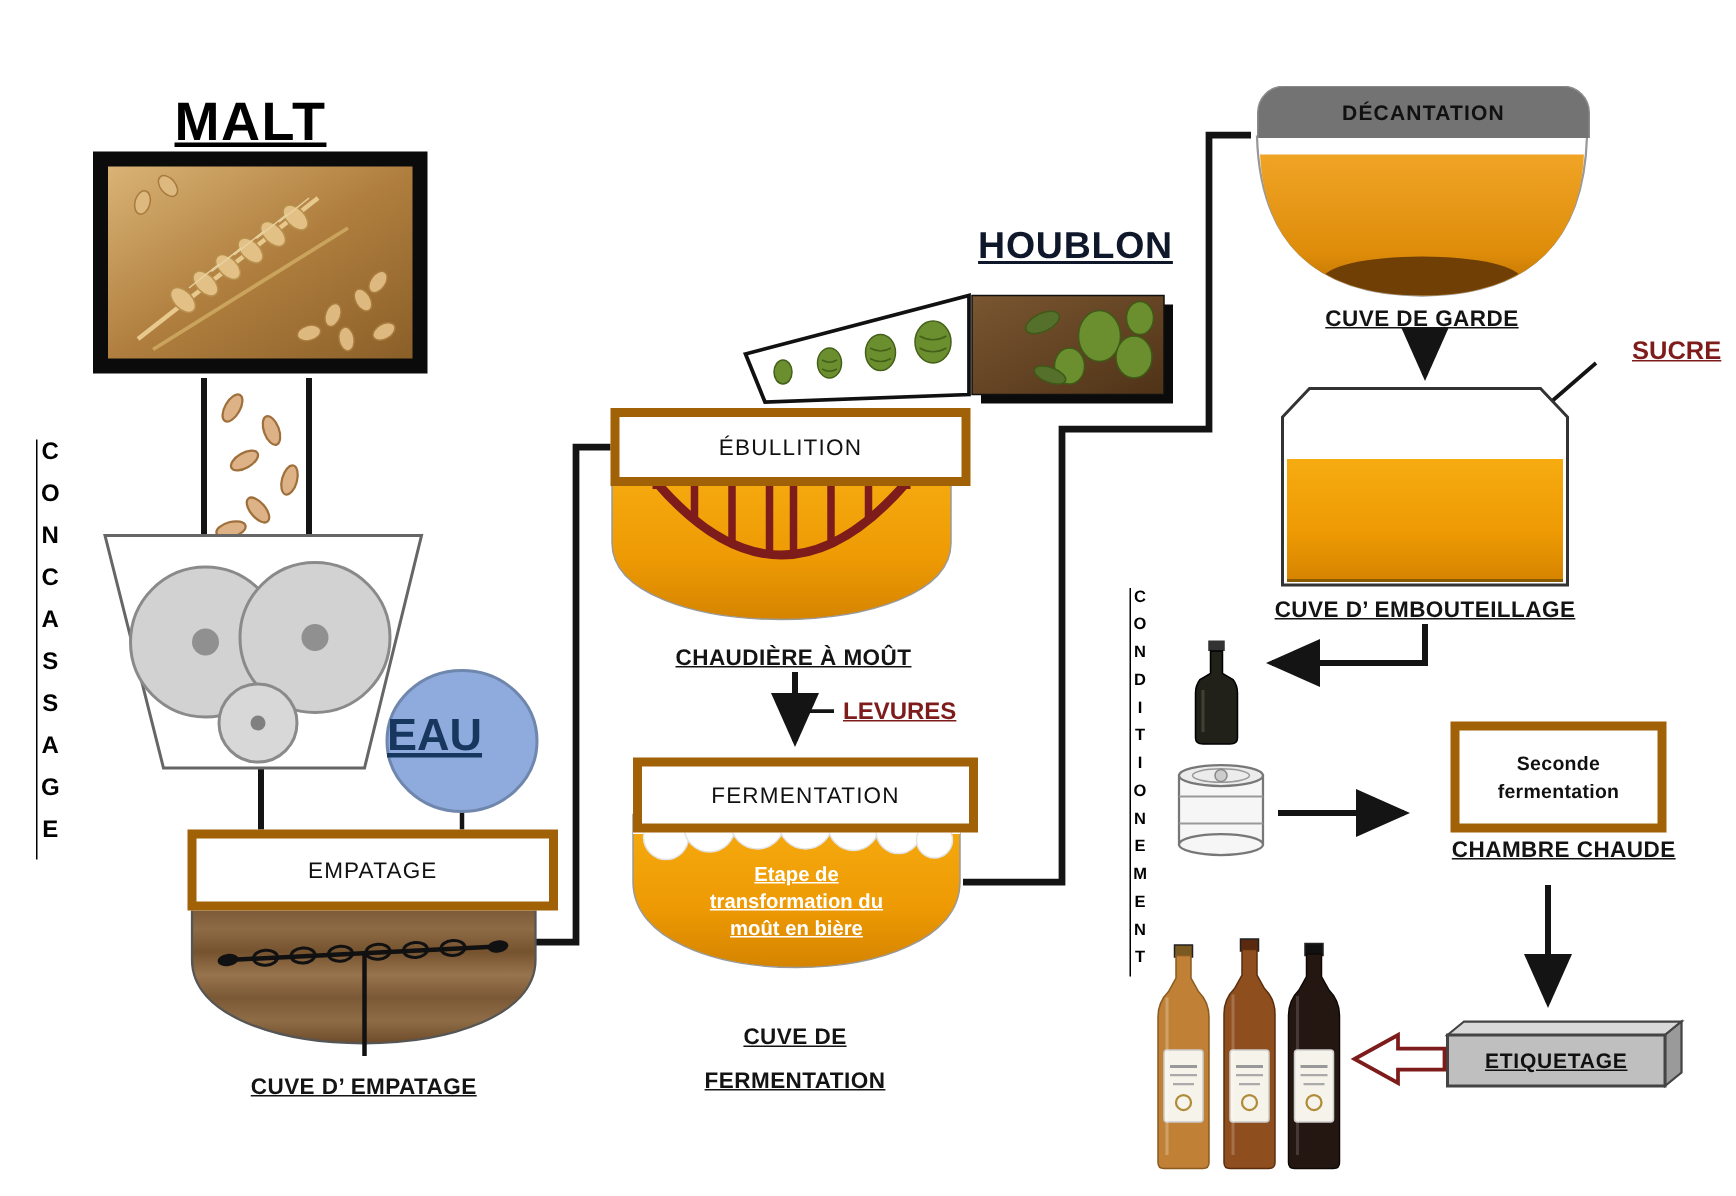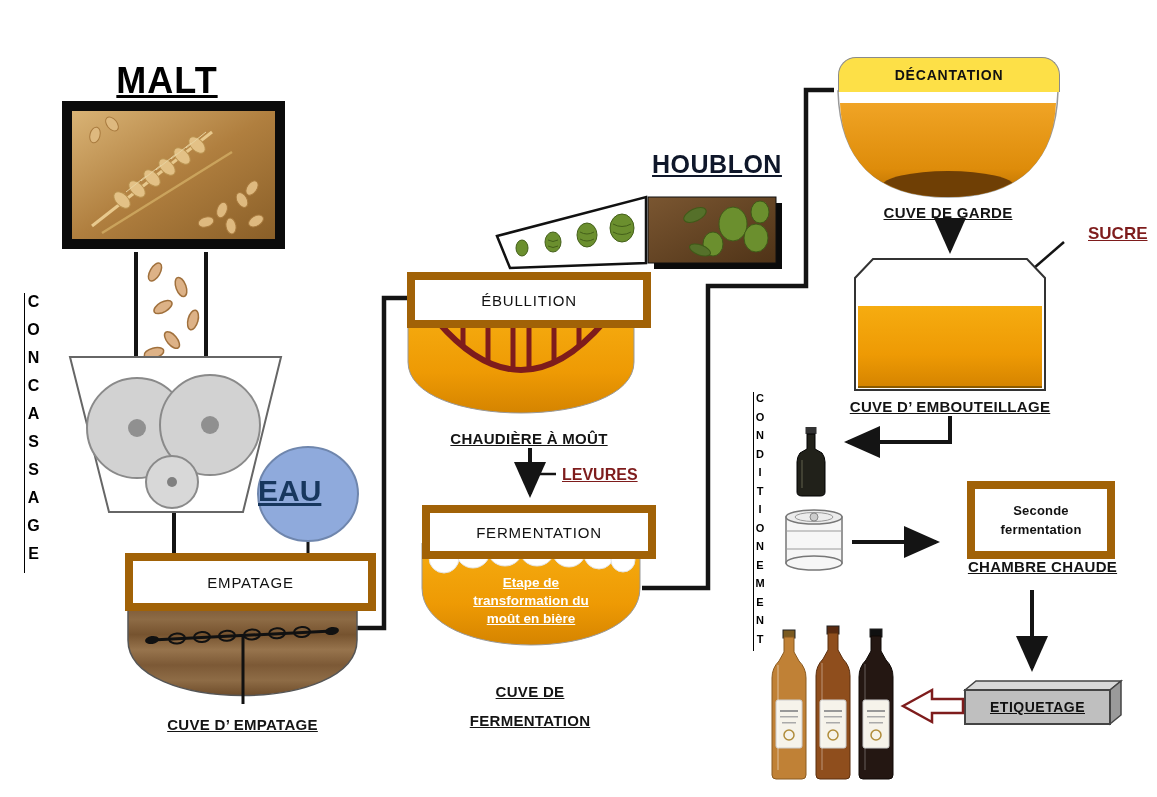--- a/index.html
+++ b/index.html
@@ -3,24 +3,24 @@
 <meta charset="utf-8">
 <style>
   html,body{margin:0;padding:0;background:#ffffff;}
   .canvas{position:relative;width:1157px;height:797px;background:#fff;overflow:hidden;
           font-family:"Liberation Sans",sans-serif;color:#111;}
   svg.layer{position:absolute;left:0;top:0;z-index:1;}
   .lbl{position:absolute;z-index:3;text-decoration:underline;}
   .caption{font-weight:700;font-size:15px;text-align:center;color:#141414;letter-spacing:.3px;}
   .bigtitle{font-weight:800;font-size:36px;letter-spacing:1px;text-align:center;color:#000;}
   .medtitle{font-weight:800;font-size:25px;letter-spacing:.5px;text-align:center;color:#0f172a;}
-  .tankbox{position:absolute;z-index:3;background:#fff;border:8px solid #a16207;
+  .tankbox{position:absolute;z-index:3;background:#fff;border:6px solid #a16207;
            display:flex;align-items:center;justify-content:center;
            font-size:15px;font-weight:600;letter-spacing:.8px;color:#111;text-align:center;}
-  .band{position:absolute;z-index:3;background:#fde047;border:1.5px solid #8a8a8a;border-bottom:none;
+  .band{position:absolute;z-index:3;background:#737373;border:1.5px solid #8a8a8a;border-bottom:none;
         border-radius:18px 18px 0 0;display:flex;align-items:center;justify-content:center;
         font-size:14px;font-weight:600;letter-spacing:.8px;}
   .vert{writing-mode:vertical-rl;text-orientation:upright;font-weight:700;color:#000;}
   .accent{color:var(--dark-red,#7E1C1C);font-weight:800;}
   .multiline{white-space:pre-line;}
   .innernote{color:#fff;font-weight:700;font-size:13.5px;text-align:center;line-height:1.35;}
 </style>
 </head>
 <body>
 

